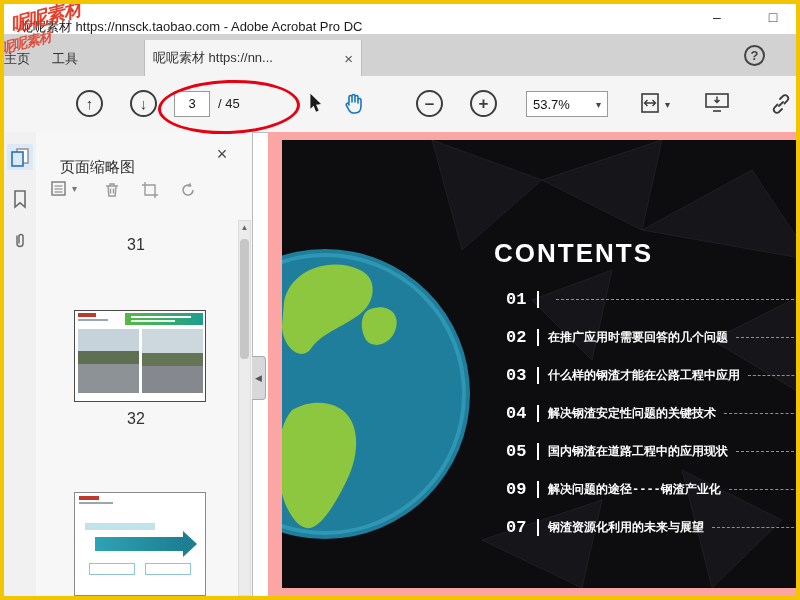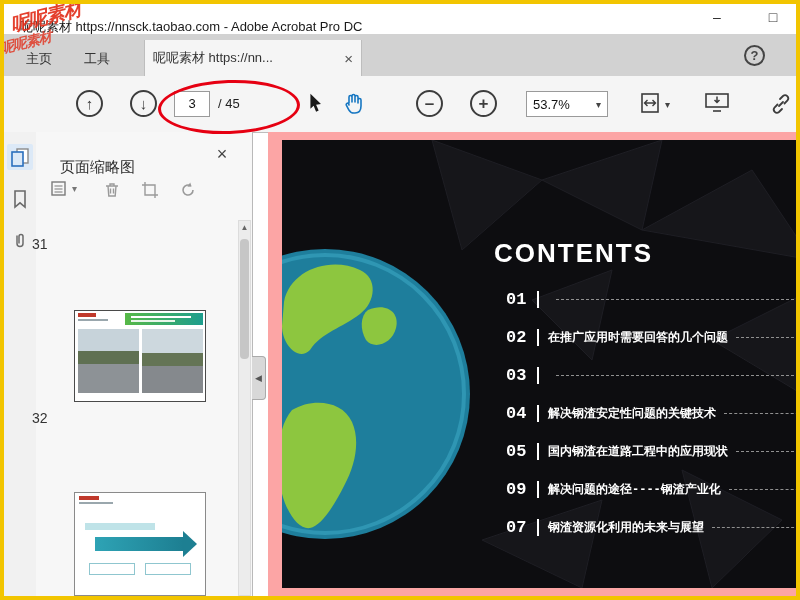--- a/index.html
+++ b/index.html
@@ -10,21 +10,21 @@
   
   .titlebar{background:#fff;border-bottom:1px solid #e3e3e3;}
   .win-title{position:absolute;left:16px;top:0;line-height:30px;font-size:13px;color:#1a1a1a;white-space:nowrap;margin-top:8px;}
   .win-btn{position:absolute;top:0;width:30px;height:29px;text-align:center;line-height:27px;font-size:14px;color:#333;}
 
   
   .wm{color:#e2301c;font-weight:bold;font-style:italic;z-index:60;pointer-events:none;opacity:.92;letter-spacing:-1px;white-space:nowrap;}
 
   
   .tabbar{background:#d2d2d2;}
-  .tab{display:flex;align-items:center;justify-content:flex-end;font-size:13px;color:#333;}
+  .tab{display:flex;align-items:center;justify-content:flex-start;font-size:13px;color:#333;}
   .tab.active{background:#f5f5f5;justify-content:flex-start;padding:0 8px;box-sizing:border-box;
     border-left:1px solid #bdbdbd;border-right:1px solid #bdbdbd;}
   .doc-tab-label{flex:1;white-space:nowrap;overflow:hidden;font-size:13px;color:#333;}
   .tab-close{margin-left:6px;font-size:15px;color:#555;}
   .help{width:21px;height:21px;border:2px solid #444;border-radius:50%;text-align:center;line-height:18px;
     font-size:13px;font-weight:bold;color:#444;box-sizing:border-box;}
 
   
   .toolbar{background:#f5f5f5;border-bottom:1px solid #bdbdbd;}
   .tb-circle{position:absolute;top:14px;width:27px;height:27px;border:2px solid #3d3d3d;border-radius:50%;
@@ -50,21 +50,21 @@
   .panel{background:#f7f7f7;border-right:1px solid #b9b9b9;}
   .panel-title{position:absolute;left:24px;top:26px;font-size:15px;color:#2d2d2d;}
   .panel-close{position:absolute;left:174px;top:10px;font-size:18px;color:#444;width:24px;height:24px;
     text-align:center;line-height:24px;}
   .ptool{position:absolute;top:48px;line-height:0;display:flex;align-items:center;}
   .pcaret{font-size:10px;color:#777;margin-left:2px;line-height:10px;}
   .vscroll{position:absolute;left:202px;top:88px;width:13px;height:376px;background:#ececec;border:1px solid #dcdcdc;box-sizing:border-box;}
   .vscroll .up{position:absolute;left:0;top:0;width:11px;height:14px;font-size:8px;color:#666;text-align:center;line-height:14px;}
   .vscroll .vthumb{position:absolute;left:1px;top:18px;width:9px;height:120px;background:#c6c6c6;border-radius:4px;}
   .thumb{background:#fff;border:1px solid #4a4a4a;box-sizing:border-box;overflow:hidden;}
-  .thumb-label{position:absolute;width:208px;font-size:14px;color:#333;}
+  .thumb-label{position:absolute;width:208px;text-align:center;font-size:16px;color:#333;}
 
   
   .collapse{background:#d8d8d8;border:1px solid #aaa;border-left:none;border-radius:0 4px 4px 0;
     display:flex;align-items:center;justify-content:center;font-size:9px;color:#555;box-sizing:border-box;}
 
   
   .doc{background:#fca5a5;margin-left:16px;}
   .page{background:#0d0d10;overflow:hidden;}
   .slide-title{position:absolute;left:212px;top:98px;font-size:26px;font-weight:bold;color:#fff;letter-spacing:2px;}
   .toc{position:absolute;left:224px;top:140px;width:298px;font-family:Liberation Mono, monospace;}
@@ -268,20 +268,21 @@
         </div>
         <div class="toc-row">
           <span class="toc-num">02</span>
           <span class="toc-div"></span>
           <span class="toc-text">在推广应用时需要回答的几个问题</span>
           <span class="toc-dash"></span>
         </div>
         <div class="toc-row">
           <span class="toc-num">03</span>
           <span class="toc-div"></span>
+          <span class="toc-text">什么样的钢渣才能在公路工程中应用</span>
           <span class="toc-dash"></span>
         </div>
         <div class="toc-row">
           <span class="toc-num">04</span>
           <span class="toc-div"></span>
           <span class="toc-text">解决钢渣安定性问题的关键技术</span>
           <span class="toc-dash"></span>
         </div>
         <div class="toc-row">
           <span class="toc-num">05</span>

